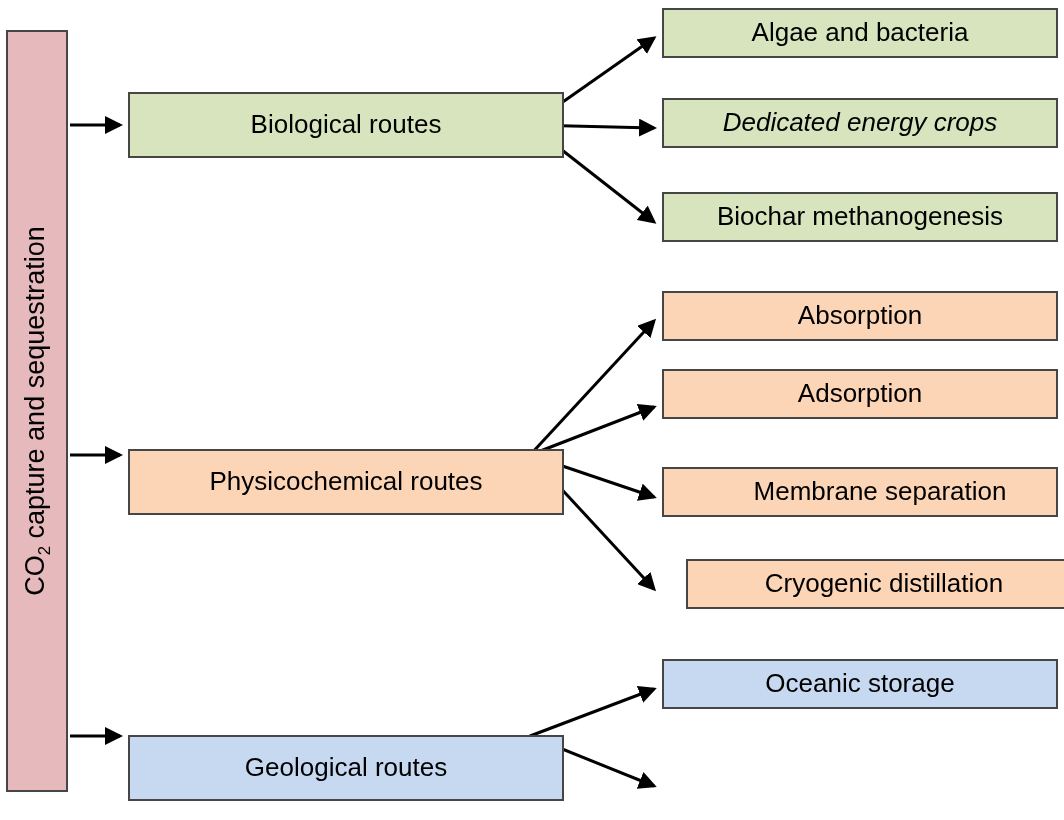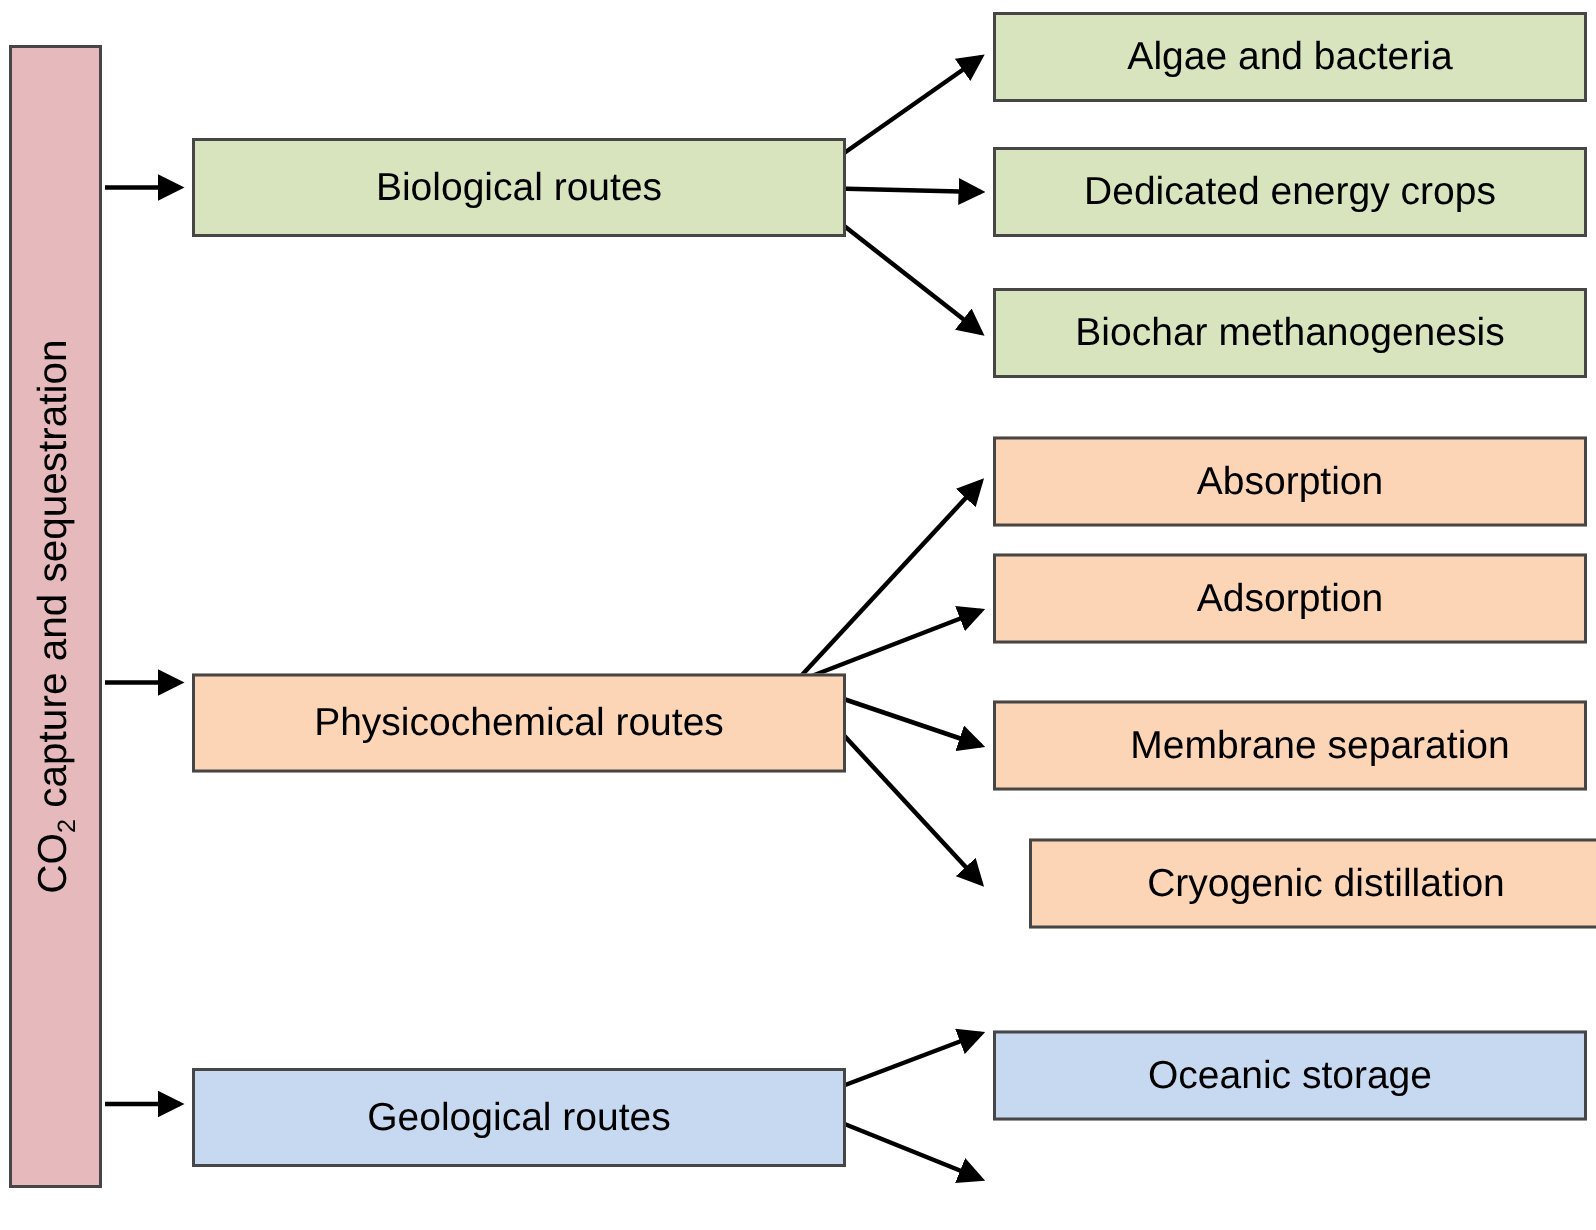--- a/index.html
+++ b/index.html
@@ -40,25 +40,25 @@
   .vtext {
     position: absolute;
     top: 50%; left: 50%;
     transform: translate(-50%, -50%) rotate(-90deg);
     white-space: nowrap;
     font-size: 27px;
   }
   .vtext sub { font-size: 0.62em; }
 
   .mid  { left: 128px; width: 436px; height: 66px; }
-  .leaf { left: 662px; width: 396px; height: 60px; justify-content: center; }
+  .leaf { left: 662px; width: 396px; height: 50px; justify-content: center; }
 
   .green  { background: #d7e4bd; }
   .orange { background: #fbd5b5; }
-  .blue   { background: #c6d9f0; margin-top: 28px; }
+  .blue   { background: #c6d9f0; }
 </style>
 </head>
 <body>
 
 <div class="canvas">
 
   <svg class="arrows" width="1064" height="820" viewBox="0 0 1064 820" xmlns="http://www.w3.org/2000/svg">
     <defs>
       <marker id="ah" markerWidth="6" markerHeight="6" refX="5" refY="3" orient="auto">
         <path d="M0,0 L6,3 L0,6 z" fill="#000000"></path>
@@ -86,28 +86,28 @@
   <div class="box root-bar">
     <span class="vtext"><span>CO</span><sub>2</sub><span> capture and sequestration</span></span>
   </div>
 
   <div class="box mid green" style="top:92px;">
     <span>Biological routes</span>
   </div>
   <div class="box mid orange" style="top:422px;margin-top:27px;">
     <span>Physicochemical routes</span>
   </div>
-  <div class="box mid blue" style="top:684px;">
+  <div class="box mid blue" style="top:735px;">
     <span>Geological routes</span>
   </div>
 
   <div class="box leaf green" style="top:8px;">
     <span>Algae and bacteria</span>
   </div>
-  <div class="box leaf green" style="top:98px;">
+  <div class="box leaf green" style="top:98px;font-style:italic;">
     <span>Dedicated energy crops</span>
   </div>
   <div class="box leaf green" style="top:192px;">
     <span>Biochar methanogenesis</span>
   </div>
 
   <div class="box leaf orange" style="top:291px;">
     <span>Absorption</span>
   </div>
   <div class="box leaf orange" style="top:369px;">

